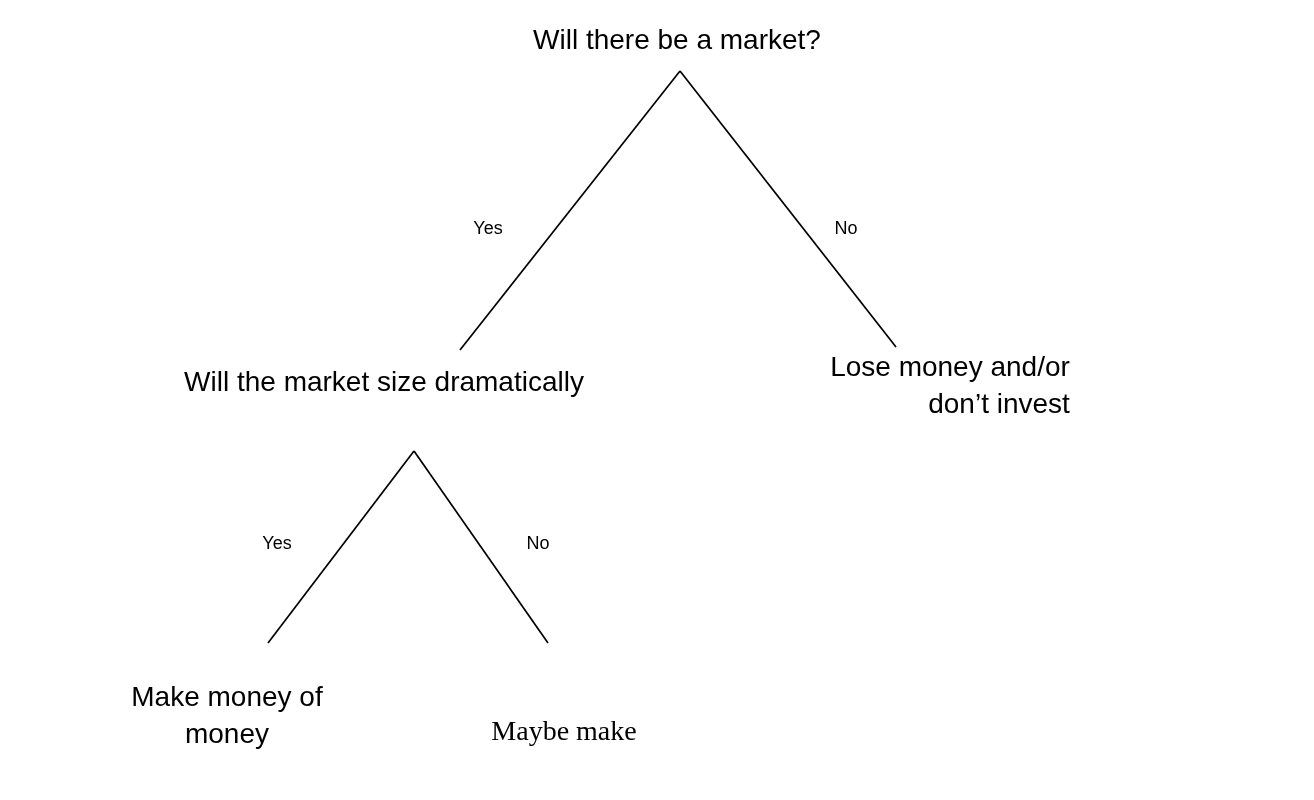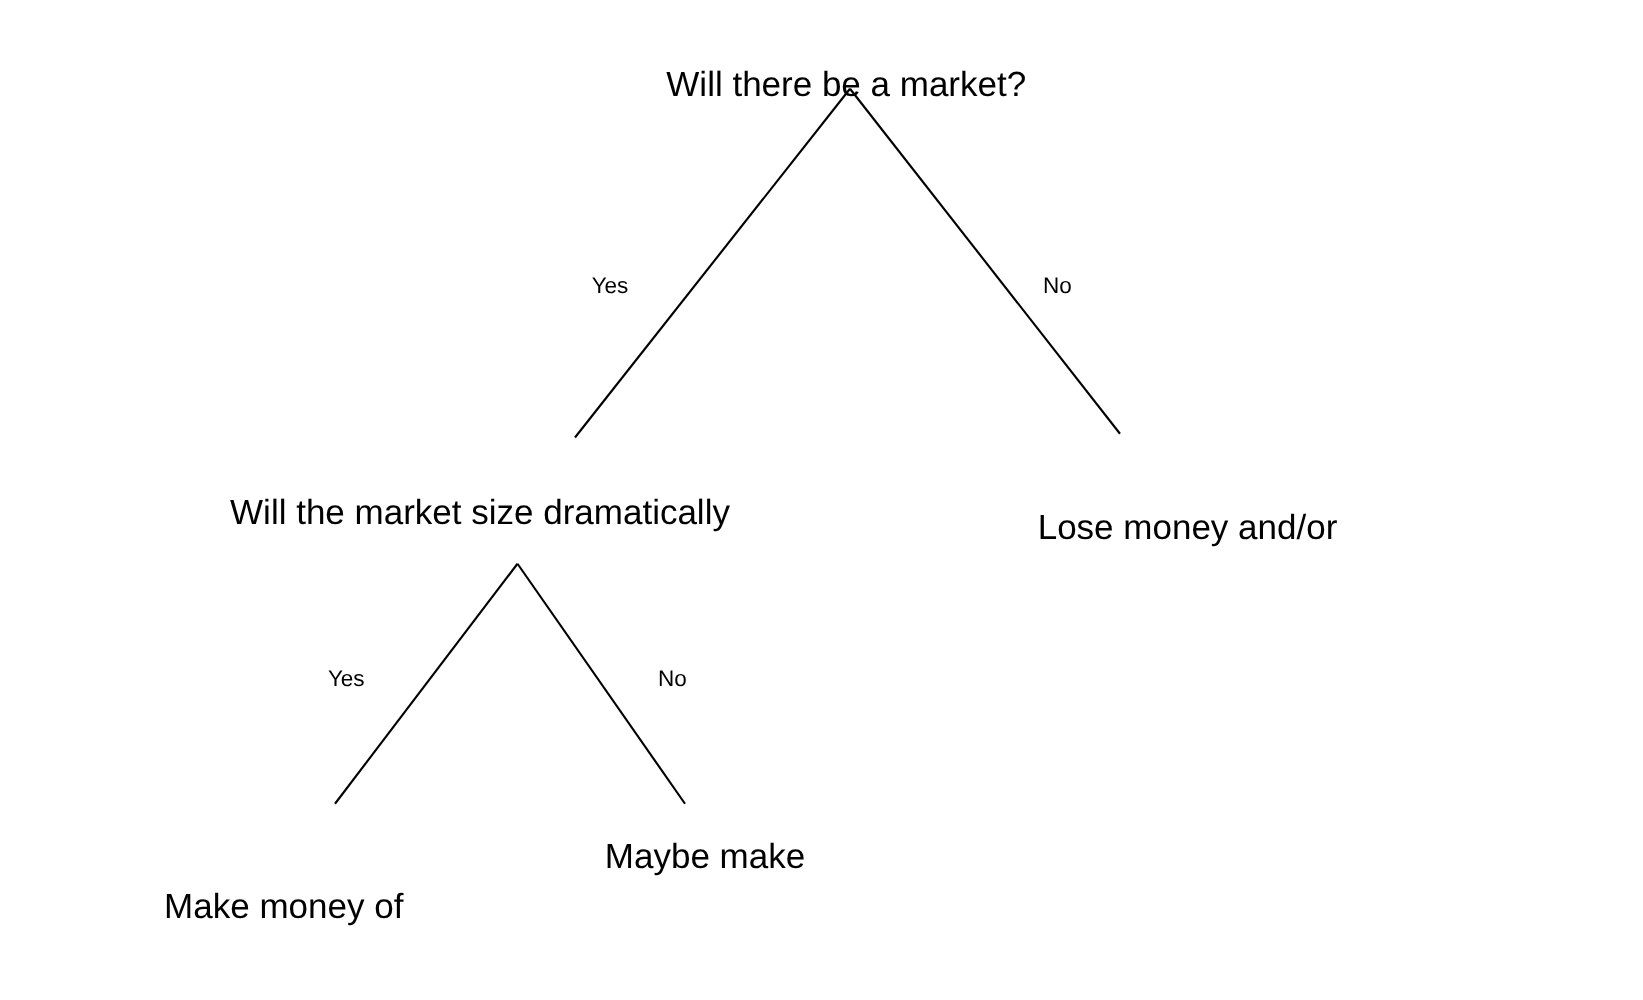--- a/index.html
+++ b/index.html
@@ -25,21 +25,21 @@
   }
   .node {
     position: absolute;
     transform: translateX(-50%);
     font-size: 28px;
     line-height: 37px;
     text-align: center;
     white-space: nowrap;
     color: #000000;
   }
-  .node span { display: block; margin-top: 28px; }
+  .node span { display: block; }
   .branch-label {
     position: absolute;
     transform: translateX(-50%);
     font-size: 18px;
     line-height: 37px;
     white-space: nowrap;
     color: #000000;
   }
 </style>
 </head>
@@ -59,29 +59,31 @@
   </div>
 
   <div class="branch-label" style="left:488px; top:210px;">Yes</div>
 
   <div class="branch-label" style="left:846px; top:210px;">No</div>
 
   <div class="node" style="left:384px; top:363px;">
     <span>Will the market size dramatically</span>
   </div>
 
-  <div class="node" style="left:950px; top:375px;text-align:right;">
+  <div class="node" style="left:950px; top:348px;text-align:right;">
     <span>Lose money and/or</span>
+    <span>don’t invest</span>
   </div>
 
   <div class="branch-label" style="left:277px; top:525px;">Yes</div>
 
   <div class="branch-label" style="left:538px; top:525px;">No</div>
 
   <div class="node" style="left:227px; top:678px;">
     <span>Make money of</span>
+    <span>money</span>
   </div>
 
-  <div class="node" style="left:564px; top:638px;">
+  <div class="node" style="left:564px; top:712px;font-family:Liberation Serif, serif;">
     <span>Maybe make</span>
   </div>
 
 </div>
 
 </body></html>

